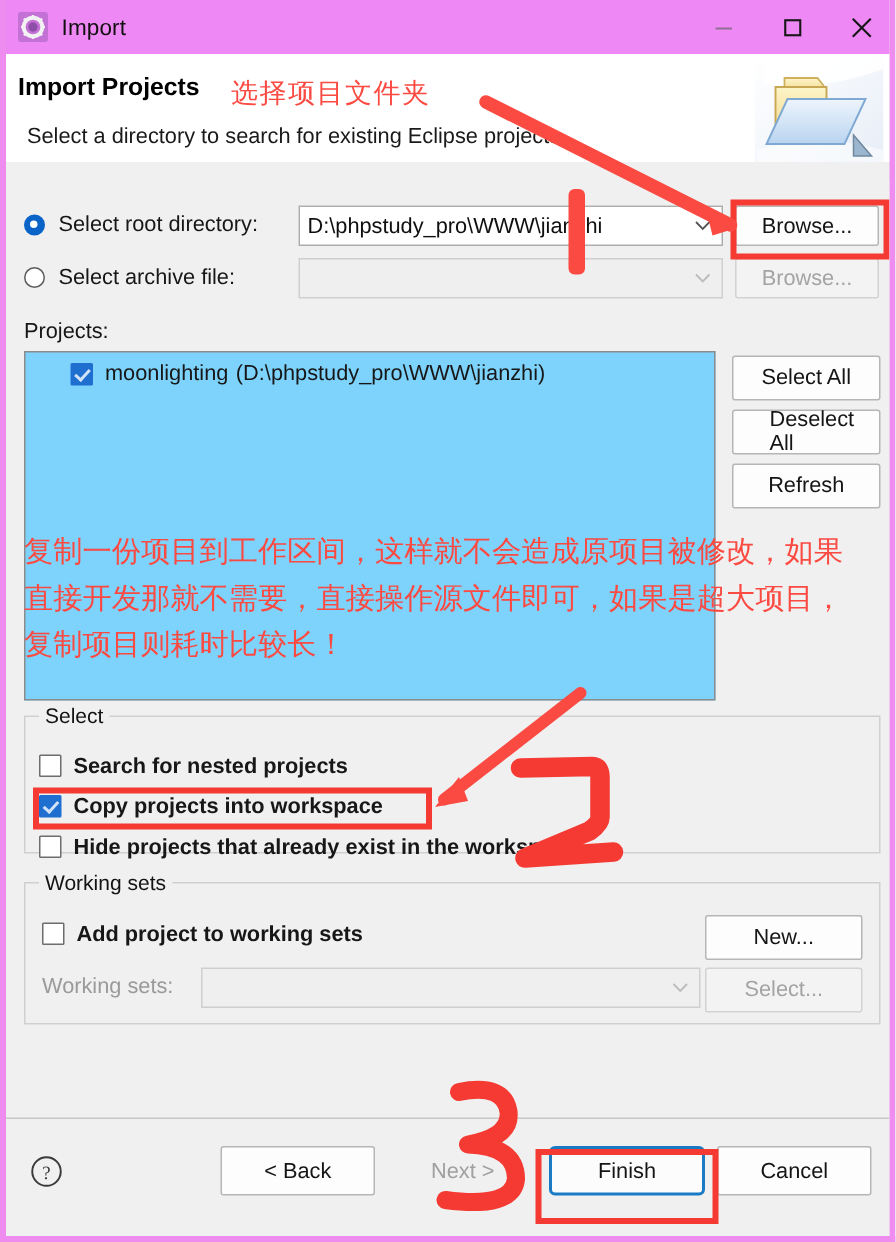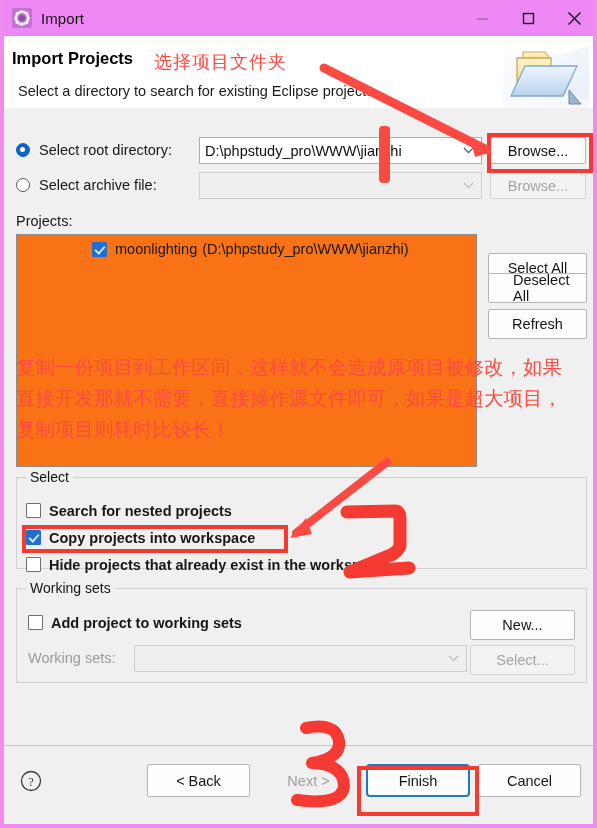--- a/index.html
+++ b/index.html
@@ -116,23 +116,22 @@
     cursor: default;
   }
   .btn.disabled { color: #a4a4a4; border-color: #d2d2d2; background: #f3f3f3; }
 
   .plain-label {
     position: absolute; font-size: 14.5px; color: #171717;
   }
 
   .listbox {
     position: absolute; box-sizing: border-box;
-    background: #f97316; border: 1px solid #8c8c8c;
+    background: #7dd3fc; border: 1px solid #8c8c8c;
     overflow: hidden;
-    padding-left: 45px;
   }
   .list-item {
     display: flex; align-items: center;
     padding: 6px 0 0 30px;
   }
   .cb {
     width: 15px; height: 15px; box-sizing: border-box;
     border: 1.5px solid #6d6d6d; background: #fff;
     margin-right: 8px; flex: none; position: relative;
     border-radius: 1px;
@@ -313,21 +312,21 @@
 
     <div class="plain-label" style="left:12px; top:93px;">Projects:</div>
     <div class="listbox" style="left:12px; top:114px; width:461px; height:233px;">
       <div class="list-item">
         <span class="cb on soft"></span>
         <span class="lbl">moonlighting</span>
         <span class="lbl" style="margin-left:5px;">(D:\phpstudy_pro\WWW\jianzhi)</span>
       </div>
     </div>
 
-    <div class="btn" style="left:484px; top:117px; width:99px; height:30px;margin-top:16px;">Select All</div>
+    <div class="btn" style="left:484px; top:117px; width:99px; height:30px;">Select All</div>
     <div class="btn" style="left:484px; top:153px; width:99px; height:30px;padding-left:24px;">Deselect All</div>
     <div class="btn" style="left:484px; top:189px; width:99px; height:30px;">Refresh</div>
 
     <div class="group" style="left:12px; top:357px; width:571px; height:92px;">
       <span class="group-title">Select</span>
     </div>
     <div class="opt-row" style="left:22px; top:383px;">
       <span class="cb"></span>
       <span class="lbl">Search for nested projects</span>
     </div>

